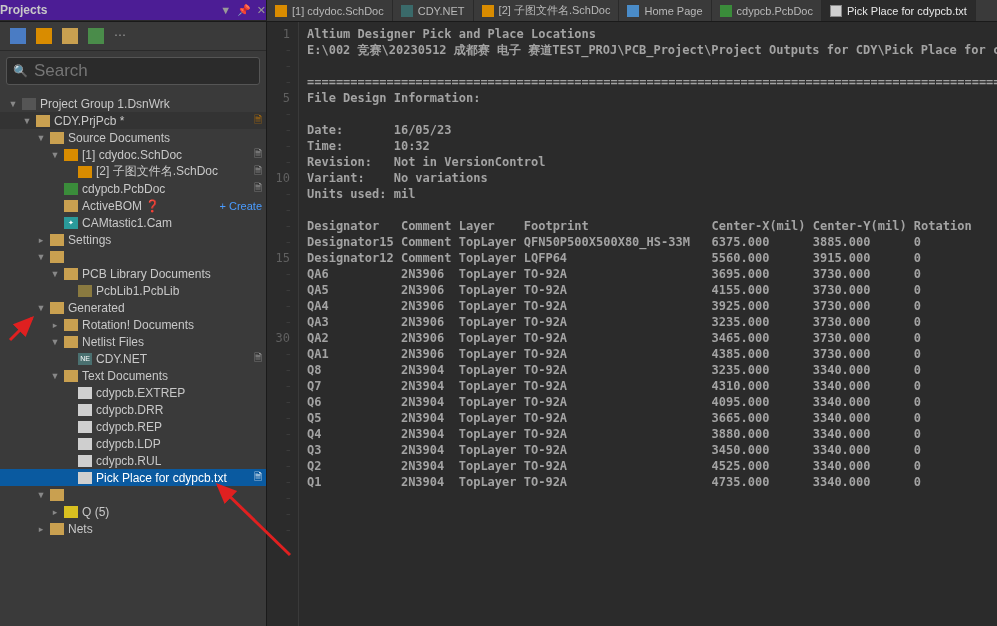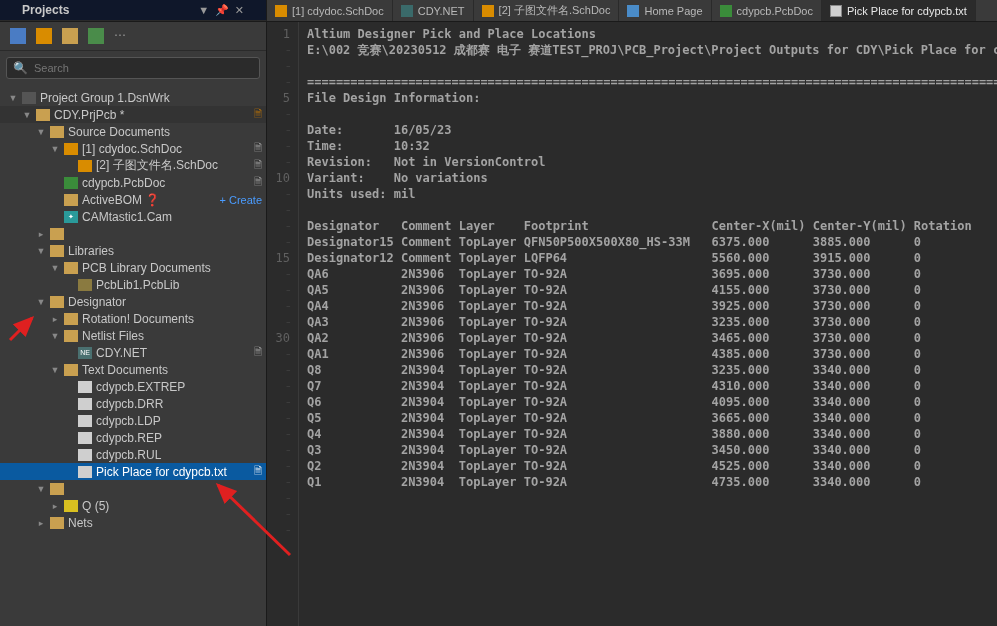--- a/index.html
+++ b/index.html
@@ -8,31 +8,31 @@
 .tab { display:flex; align-items:center; padding:0 8px; border-right:1px solid #2a2a2a; color:#b8b8b8; cursor:pointer; gap:5px; white-space:nowrap; font-size:11px; }
 .tab.active { background:#2b2b2b; color:#e8e8e8; }
 .tab-icon { width:12px; height:12px; display:inline-block; }
 .ic-sch { background:#d98c00; }
 .ic-net { background:#3a6a6a; color:#fff; font-size:7px; line-height:12px; text-align:center; }
 .ic-home { background:#4a8cc9; }
 .ic-pcb { background:#3a8c3a; }
 .ic-txt { background:#cfcfcf; border:1px solid #888; }
 .main { display:flex; flex:1; overflow:hidden; }
 .panel { width:267px; background:#3a3a3a; display:flex; flex-direction:column; border-right:1px solid #1a1a1a; }
-.panel-header { display:flex; align-items:center; padding:4px 22px; background:#0f172a; border-bottom:1px solid #2a2a2a; }
+.panel-header { display:flex; align-items:center; padding:4px 0; background:#4c1d95; border-bottom:1px solid #2a2a2a; }
 .panel-header span.title { font-weight:bold; flex:1; }
 .panel-ctrl { color:#999; margin-left:6px; cursor:pointer; font-size:11px; }
 .toolbar { display:flex; gap:10px; padding:6px 10px; background:#3a3a3a; border-bottom:1px solid #2a2a2a; }
 .tbtn { width:16px; height:16px; display:inline-block; cursor:pointer; }
 .ic-save { background:#4a7cc4; }
 .ic-compile { background:#d98c00; }
 .ic-folder { background:#c9a050; }
 .ic-refresh { background:#4a8c4a; }
 .searchbar { display:flex; align-items:center; background:#2b2b2b; margin:6px; border:1px solid #555; border-radius:3px; padding:3px 6px; gap:6px; }
-.searchbar input { background:transparent; border:none; color:#ddd; outline:none; flex:1; font-size:11px; }
+.searchbar input { background:transparent; border:none; color:#ddd; outline:none; flex:1; font-size:17px; }
 .tree { flex:1; overflow-y:auto; padding:4px 0; }
 .node { display:flex; align-items:center; padding:1px 4px; white-space:nowrap; gap:4px; cursor:pointer; height:17px; }
 .node.selected { background:#0a5aa0; color:#fff; }
 .node.row-dark { background:#333333; }
 .ind { display:inline-block; width:0; }
 .chev { width:10px; color:#888; font-size:9px; display:inline-block; text-align:center; }
 .nic { width:14px; height:12px; display:inline-block; }
 .folder { background:#c9a050; }
 .folder-dk { background:#555; }
 .doc-sch { background:#d98c00; }
@@ -159,44 +159,44 @@
         <div class="node">
           <span class="ind" style="width:42px"></span>
           <span class="chev"></span>
           <span class="nic doc-cam">✦</span>
           <span class="nlabel">CAMtastic1.Cam</span>
         </div>
         <div class="node">
           <span class="ind" style="width:28px"></span>
           <span class="chev">▸</span>
           <span class="nic folder"></span>
-        </div>
-        <div class="node">
-          <span class="ind" style="width:28px"></span>
-          <span class="chev">▼</span>
-          <span class="nic folder"></span>
-          <span class="nlabel">Libraries</span>
+          <span class="nlabel">Settings</span>
+        </div>
+        <div class="node">
+          <span class="ind" style="width:28px"></span>
+          <span class="chev">▼</span>
+          <span class="nic folder"></span>
         </div>
         <div class="node">
           <span class="ind" style="width:42px"></span>
           <span class="chev">▼</span>
           <span class="nic folder"></span>
           <span class="nlabel">PCB Library Documents</span>
         </div>
         <div class="node">
           <span class="ind" style="width:56px"></span>
           <span class="chev"></span>
           <span class="nic doc-lib"></span>
           <span class="nlabel">PcbLib1.PcbLib</span>
         </div>
         <div class="node">
           <span class="ind" style="width:28px"></span>
           <span class="chev">▼</span>
           <span class="nic folder"></span>
-          <span class="nlabel">Designator</span>
+          <span class="nlabel">Generated</span>
         </div>
         <div class="node">
           <span class="ind" style="width:42px"></span>
           <span class="chev">▸</span>
           <span class="nic folder"></span>
           <span class="nlabel">Rotation! Documents</span>
         </div>
         <div class="node">
           <span class="ind" style="width:42px"></span>
           <span class="chev">▼</span>
@@ -225,27 +225,27 @@
         <div class="node">
           <span class="ind" style="width:56px"></span>
           <span class="chev"></span>
           <span class="nic doc-txt"></span>
           <span class="nlabel">cdypcb.DRR</span>
         </div>
         <div class="node">
           <span class="ind" style="width:56px"></span>
           <span class="chev"></span>
           <span class="nic doc-txt"></span>
+          <span class="nlabel">cdypcb.REP</span>
+        </div>
+        <div class="node">
+          <span class="ind" style="width:56px"></span>
+          <span class="chev"></span>
+          <span class="nic doc-txt"></span>
           <span class="nlabel">cdypcb.LDP</span>
-        </div>
-        <div class="node">
-          <span class="ind" style="width:56px"></span>
-          <span class="chev"></span>
-          <span class="nic doc-txt"></span>
-          <span class="nlabel">cdypcb.REP</span>
         </div>
         <div class="node">
           <span class="ind" style="width:56px"></span>
           <span class="chev"></span>
           <span class="nic doc-txt"></span>
           <span class="nlabel">cdypcb.RUL</span>
         </div>
         <div class="node selected">
           <span class="ind" style="width:56px"></span>
           <span class="chev"></span>

